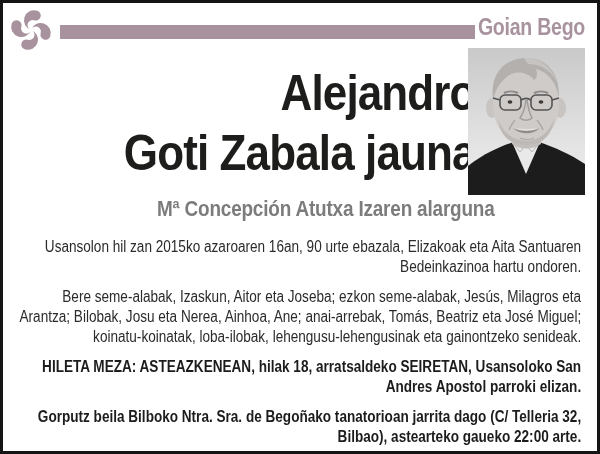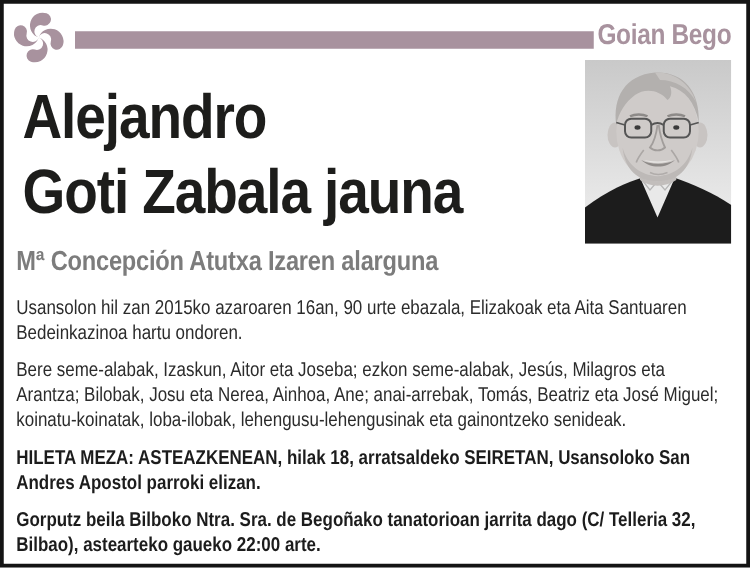--- a/index.html
+++ b/index.html
@@ -4,20 +4,21 @@
 <style>
   html,body { margin:0; padding:0; background:#666; }
   .sheet {
     position:relative;
     width:600px; height:454px;
     box-sizing:border-box;
     background:#ffffff;
     border:3px solid #141414;
     overflow:hidden;
     font-family:"Liberation Sans", sans-serif;
+    text-align:right;
   }
   
   .lauburu-wrap { position:absolute; top:1px; left:4px; width:48px; height:52px; }
   .header-rule { position:absolute; top:22px; left:57px; width:415px; height:14px; background:#a8929e; }
   .memorial {
     position:absolute; top:11px; right:12px;
     font-size:23px; font-weight:bold; color:#a8929e;
     white-space:nowrap;
     transform:scaleX(0.85); transform-origin:100% 0;
     letter-spacing:-0.3px;

